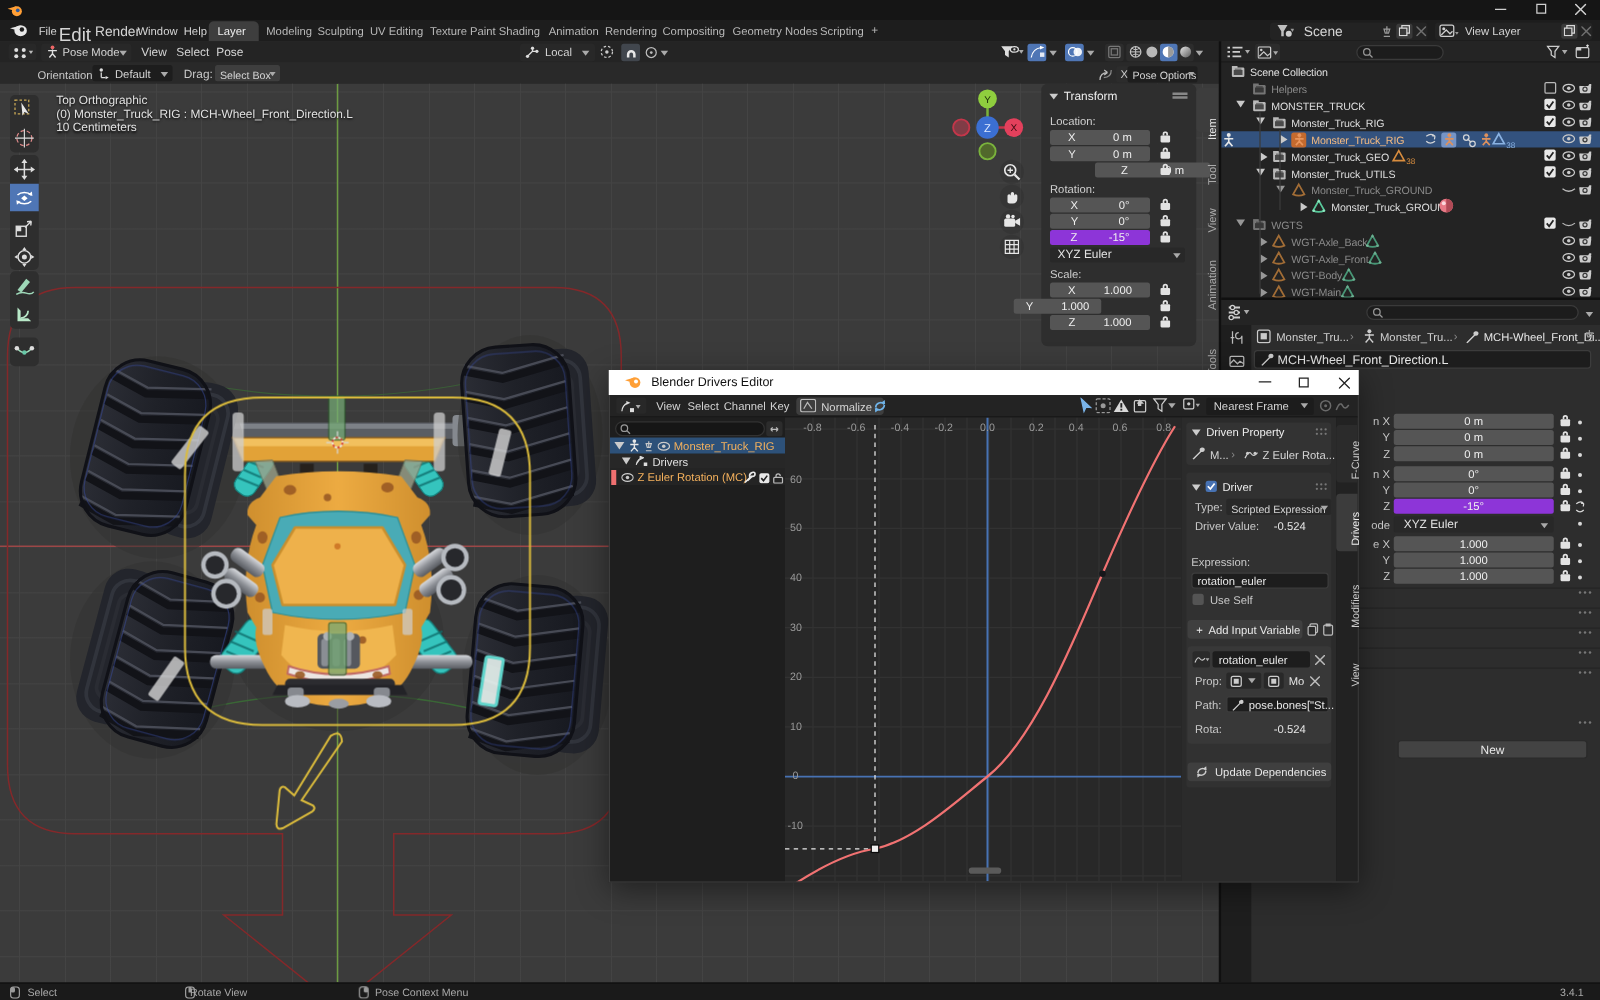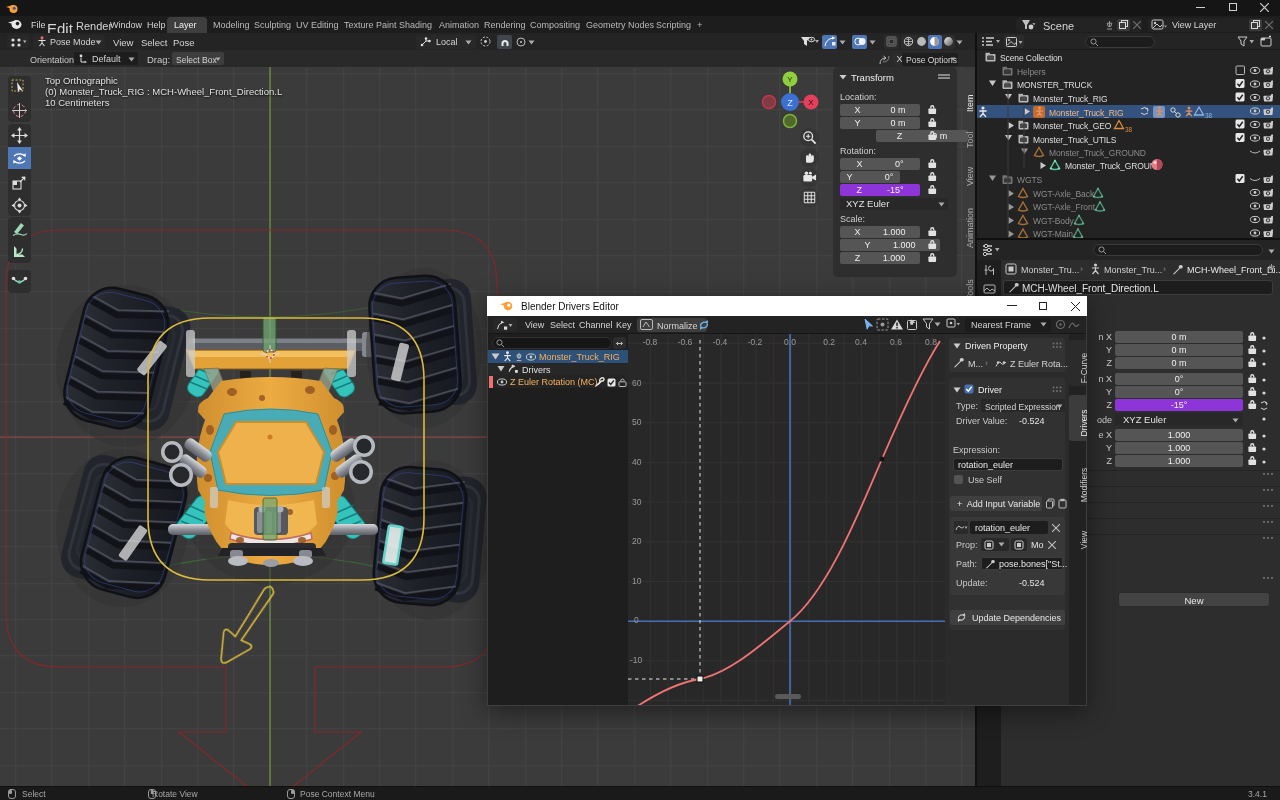--- a/index.html
+++ b/index.html
@@ -518,29 +518,29 @@
       </svg>
 <div class="abs txt" style="left:851px;top:71.5px;font-size:9.5px;color:#eee">Transform</div>
 <div class="abs" style="left:938px;top:74px;width:12px;height:1.5px;background:#888"></div>
 <div class="abs" style="left:938px;top:77px;width:12px;height:1.5px;background:#888"></div>
 <div class="abs txt" style="left:840px;top:92px;font-size:9px;color:#d0d0d0">Location:</div>
 <div class="abs field" style="left:840px;top:104px;width:80px">X &nbsp; &nbsp; &nbsp; &nbsp; &nbsp; &nbsp;0 m</div>
 <div class="abs field" style="left:840px;top:117px;width:80px">Y &nbsp; &nbsp; &nbsp; &nbsp; &nbsp; &nbsp;0 m</div>
 <div class="abs field" style="left:876px;top:130px;width:92px">Z &nbsp; &nbsp; &nbsp; &nbsp; &nbsp; &nbsp;0 m</div>
 <div class="abs txt" style="left:840px;top:146px;font-size:9px;color:#d0d0d0">Rotation:</div>
 <div class="abs field" style="left:840px;top:158px;width:80px">X &nbsp; &nbsp; &nbsp; &nbsp; &nbsp; &nbsp; 0°</div>
-<div class="abs field" style="left:840px;top:171px;width:60px">Y &nbsp; &nbsp; &nbsp; &nbsp; &nbsp; &nbsp; 0°</div>
+<div class="abs field" style="left:840px;top:171px;width:80px">Y &nbsp; &nbsp; &nbsp; &nbsp; &nbsp; &nbsp; 0°</div>
 <div class="abs field" style="left:840px;top:184px;width:80px;background:#8d35d8">Z &nbsp; &nbsp; &nbsp; &nbsp; &nbsp;-15°</div>
 <div class="abs ddown" style="left:840px;top:198px;width:108px;height:12px;line-height:12px;padding-left:6px">XYZ Euler</div>
 <svg class="abs" style="left:938px;top:202px" width="7" height="5">
         <path d="M0.5 0.5 l6 0 l-3 4 z" fill="#aaa"></path>
       </svg>
 <div class="abs txt" style="left:840px;top:214px;font-size:9px;color:#d0d0d0">Scale:</div>
 <div class="abs field" style="left:840px;top:226px;width:80px">X &nbsp; &nbsp; &nbsp; &nbsp; 1.000</div>
-<div class="abs field" style="left:840px;top:239px;width:100px">Y &nbsp; &nbsp; &nbsp; &nbsp; 1.000</div>
+<div class="abs field" style="left:811px;top:239px;width:70px">Y &nbsp; &nbsp; &nbsp; &nbsp; 1.000</div>
 <div class="abs field" style="left:840px;top:252px;width:80px">Z &nbsp; &nbsp; &nbsp; &nbsp; 1.000</div>
 
 <svg class="abs" style="left:928px;top:105px" width="10" height="162" viewBox="0 0 10 162">
  <defs>
           <g id="lk" transform="scale(0.85)">
             <rect x="0.5" y="4" width="9" height="6.5" rx="1" fill="#e2e2e2"></rect>
             <path d="M2.5 4 v-1.4 a2.5 2.5 0 0 1 5 0 V4 h-1.6 v-1.4 a0.9 0.9 0 0 0 -1.8 0 V4 Z" fill="#e2e2e2"></path>
           </g>
         </defs>
  <use href="#lk" y="0"></use>
@@ -1171,21 +1171,21 @@
 <div class="abs txt" style="left:1031px;top:540px;font-size:9px;color:#e5e5e5">Mo</div>
 <svg class="abs" style="left:1048px;top:540.5px" width="8" height="8">
         <path d="M0 0 L8 8 M8 0 L0 8" stroke="#bbb" stroke-width="1.2"></path>
       </svg>
 <div class="abs txt" style="left:956px;top:559px;font-size:9px;color:#c9c9c9">Path:</div>
 <div class="abs" style="left:981px;top:557px;width:82px;height:13px;background:#1d1d1d;border-radius:2px;border:1px solid #3c3c3c"></div>
 <svg class="abs" style="left:985px;top:558.5px" width="11" height="10" viewBox="0 0 12 11">
         <path d="M1 10 L7 4 Q6 1.5 8.5 1 Q11 0.8 10.8 3 Q10.5 5 8 4.5 L2 10.5 Z" fill="#ccc"></path>
       </svg>
 <div class="abs txt" style="left:999px;top:559px;font-size:9px;color:#e8e8e8">pose.bones["St...</div>
-<div class="abs txt" style="left:956px;top:578px;font-size:9px;color:#c9c9c9">Update:</div>
+<div class="abs txt" style="left:956px;top:578px;font-size:9px;color:#c9c9c9">Rota:</div>
 <div class="abs txt" style="left:1019px;top:578px;font-size:9px;color:#e5e5e5">-0.524</div>
 <div class="abs" style="left:950px;top:610px;width:115px;height:15px;background:#3f3f3f;border-radius:3px"></div>
 <svg class="abs" style="left:956px;top:612px" width="11" height="11" viewBox="0 0 12 12">
         <path d="M2.5 7 a4 4 0 0 1 7 -2.5 M9.5 5 a4 4 0 0 1 -7 2.5" fill="none" stroke="#ccc" stroke-width="1.2"></path>
         <path d="M9.8 1 l0.3 3.4 l-3.2 -1.2 Z M2.2 11 l-0.3 -3.4 l3.2 1.2 Z" fill="#ccc"></path>
       </svg>
 <div class="abs txt" style="left:972px;top:613px;font-size:9px;color:#e8e8e8">Update Dependencies</div>
 
 <div class="abs" style="left:1069px;top:340px;width:17px;height:46px;background:#2b2b2b;border-radius:3px 0 0 3px"></div>
 <div class="abs txt" style="left:1064px;top:363px;font-size:8.5px;transform:rotate(-90deg);transform-origin:center;width:40px;text-align:center;color:#ccc">F-Curve</div>

